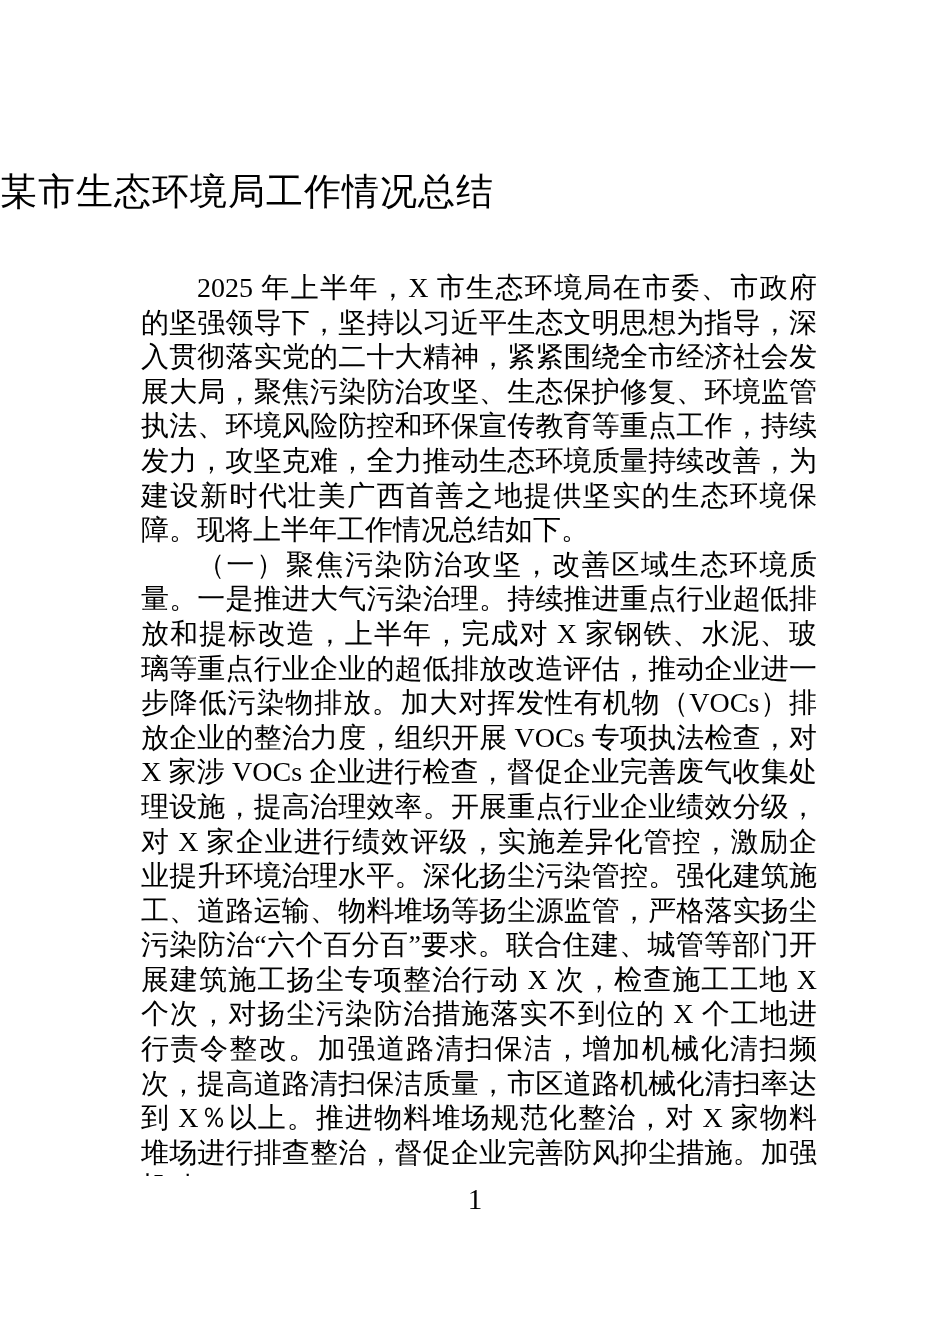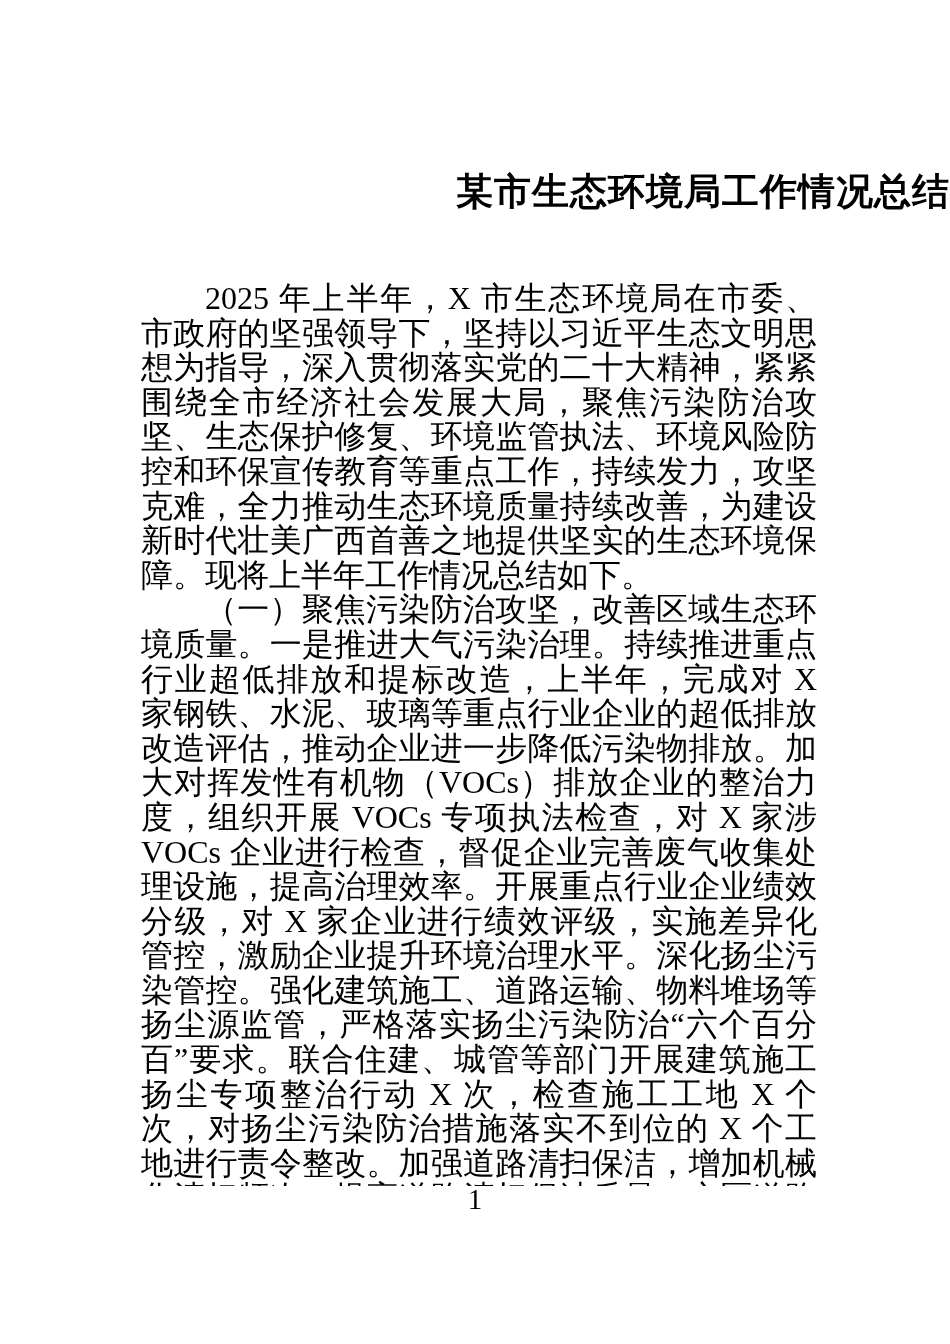--- a/index.html
+++ b/index.html
@@ -12,34 +12,34 @@
     background: #ffffff;
     color: #000000;
     font-family: "Liberation Serif", "DejaVu Serif", serif;
     overflow: hidden;
   }
   .doc-title {
     position: absolute;
     top: 170px;
     left: 0;
     width: 100%;
-    text-align: right;
+    text-align: left;
     font-size: 37px;
     line-height: 44px;
-    font-weight: 700;
+    font-weight: 400;
     letter-spacing: 1px;
   }
   .doc-content {
     position: absolute;
-    top: 281px;
+    top: 271px;
     left: 141px;
     width: 676px;
     height: 905px;
     overflow: hidden;
-    font-size: 32px;
+    font-size: 28px;
     line-height: 34.6px;
     text-align: justify;
     text-justify: inter-ideograph;
   }
   .para {
     text-indent: 2em;
     margin: 0;
     font-weight: 400;
   }
   .page-number {

